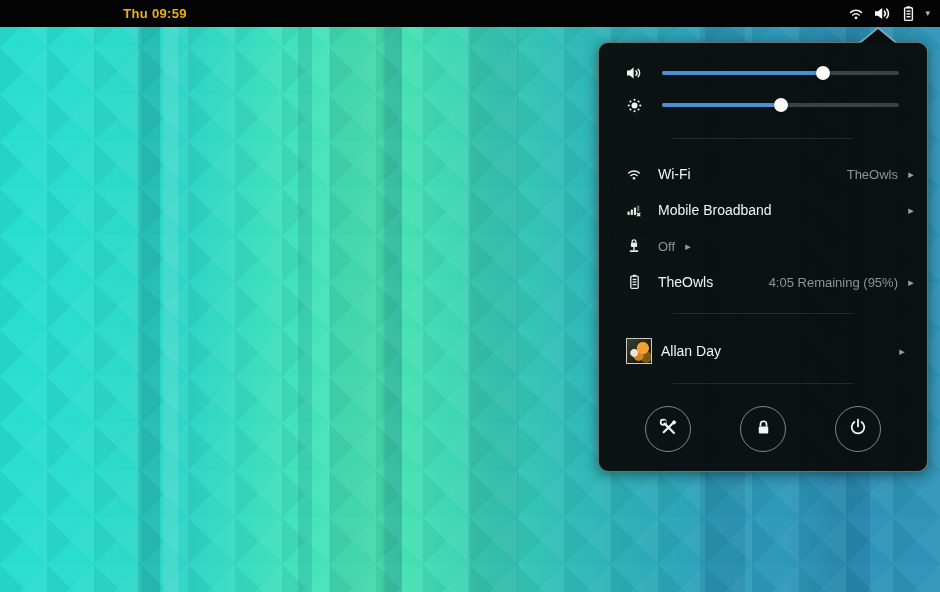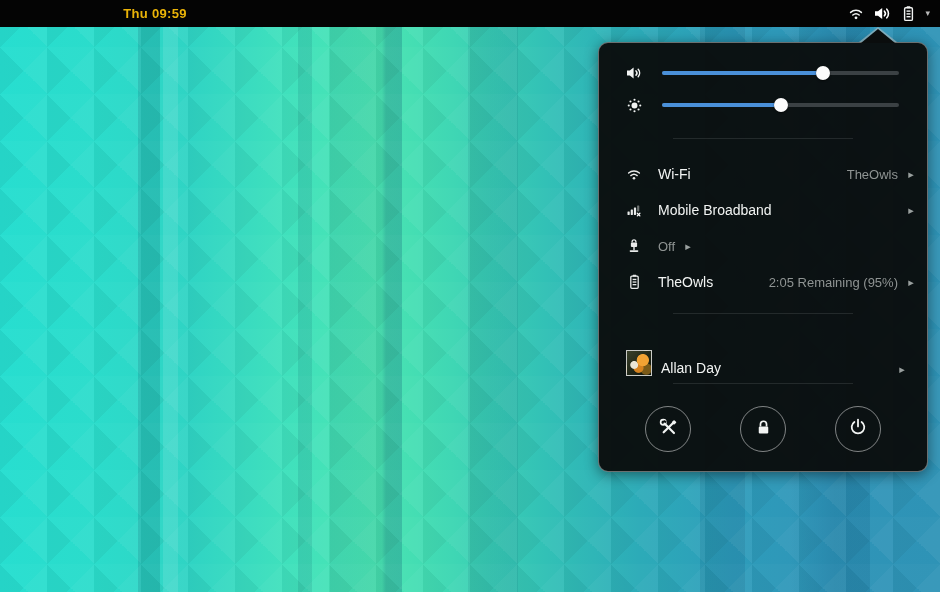--- a/index.html
+++ b/index.html
@@ -91,21 +91,21 @@
   .menu-item {
     height:36px; display:flex; align-items:center;
     padding-left:24px; padding-right:11px; cursor:default;
   }
   .menu-item .mi-icon { width:22px; display:flex; justify-content:center; margin-right:13px; }
   .menu-item .mi-label { font-size:14px; color:#f2f4f3; flex:1; white-space:nowrap; }
   .menu-item .mi-value { font-size:13px; color:#8f9493; margin-right:8px; white-space:nowrap; }
   .arrow { color:#9aa09f; font-size:11px; width:10px; text-align:center; }
 
   .user-row {
-    height:50px; display:flex; align-items:flex-end;
+    height:50px; display:flex; align-items:center;
     padding-left:27px; padding-right:20px; cursor:default;
   }
   .avatar {
     width:26px; height:26px; border:1px solid rgba(255,255,255,0.75); margin-right:9px;
     background:
       radial-gradient(circle at 66% 38%, #f2a233 0 26%, transparent 30%),
       radial-gradient(circle at 30% 58%, #e9e5d6 0 16%, transparent 20%),
       radial-gradient(circle at 48% 70%, #d5821f 0 22%, transparent 26%),
       radial-gradient(circle at 80% 75%, #7a5a18 0 20%, transparent 24%),
       linear-gradient(135deg, #39402a 0%, #202617 55%, #11150c 100%);
@@ -261,21 +261,21 @@
     <span class="mi-icon">
       <svg width="15" height="16" viewBox="0 0 15 16">
         <rect x="5.7" y="0.8" width="3.6" height="1.8" rx="0.5" fill="#e8eae9"></rect>
         <rect x="3.8" y="2.2" width="7.4" height="12.2" rx="1.1" fill="none" stroke="#e8eae9" stroke-width="1.3"></rect>
         <rect x="5.6" y="4.8" width="3.8" height="1.3" fill="#e8eae9"></rect>
         <rect x="5.6" y="7.4" width="3.8" height="1.3" fill="#e8eae9"></rect>
         <rect x="5.6" y="10" width="3.8" height="1.3" fill="#e8eae9"></rect>
       </svg>
     </span>
     <span class="mi-label">TheOwls</span>
-    <span class="mi-value">2:05 Remaining (95%)</span>
+    <span class="mi-value">4:05 Remaining (95%)</span>
     <span class="arrow">▸</span>
   </div>
 
   <div class="separator sep-2"></div>
 
   <div class="user-row">
     <div class="avatar"></div>
     <span class="mi-label">Allan Day</span>
     <span class="arrow">▸</span>
   </div>

